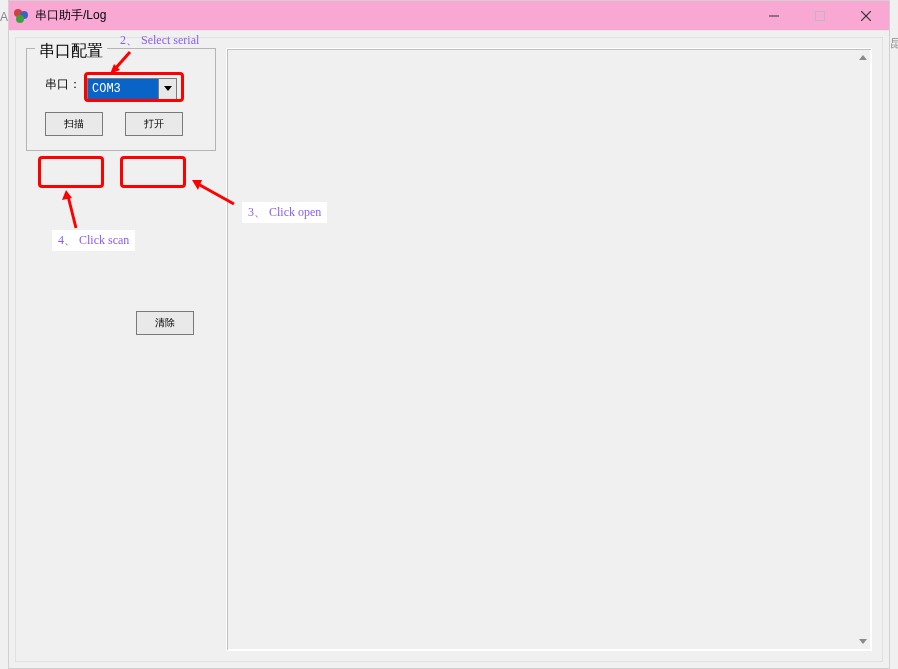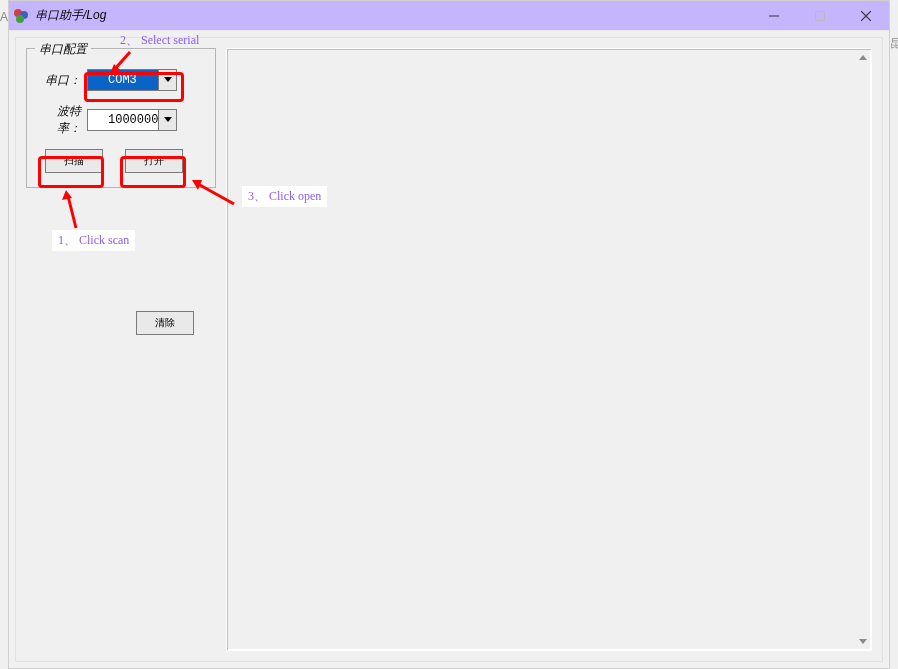--- a/index.html
+++ b/index.html
@@ -16,27 +16,26 @@
       position: absolute;
       left: 8px;
       top: 0;
       width: 882px;
       height: 669px;
       background: #f0f0f0;
       border: 1px solid #d0d0d0;
     }
     .titlebar {
       height: 30px;
-      background: #c4b5fd;
+      background: #f9a8d4;
       display: flex;
       align-items: center;
       padding: 0 4px;
       border-bottom: 1px solid #e8e8e8;
       position: relative;
-      font-style: italic;
     }
     .titlebar .app-icon {
       width: 16px;
       height: 16px;
       margin-right: 6px;
       display: inline-flex;
       align-items: center;
       justify-content: center;
     }
     .titlebar .title-text {
@@ -84,48 +83,47 @@
       border: 1px solid #b5b5b5;
       padding: 20px 10px 14px 10px;
       background: #f0f0f0;
     }
     .fieldset .legend {
       position: absolute;
       left: 8px;
       top: -8px;
       background: #f0f0f0;
       padding: 0 4px;
-      font-size: 12px;
+      font-size: 16px;
       color: #000;
-      font-style: italic;
     }
     .form-row {
       display: flex;
       align-items: center;
       margin-bottom: 12px;
     }
     .form-row .lbl {
       width: 44px;
       text-align: right;
       margin-right: 6px;
       font-size: 12px;
       color: #000;
-      font-style: italic;
     }
     .combo {
       position: relative;
       width: 90px;
       height: 22px;
       border: 1px solid #7a7a7a;
       background: #fff;
       display: flex;
       align-items: center;
-      padding-left: 20px;
+      padding-left: 4px;
       font-family: "Courier New", monospace;
       font-size: 12px;
+      margin-top: 9px;
     }
     .combo.selected {
       background: #0a63c7;
       color: #fff;
     }
     .combo .combo-arrow {
       position: absolute;
       right: 0;
       top: 0;
       width: 18px;
@@ -283,31 +281,20 @@
             <div class="combo selected">
               <span>COM3</span>
               <span class="combo-arrow">
                 <svg width="8" height="6">
                     <polygon points="0,0 8,0 4,5" fill="#000"></polygon>
                   </svg>
               </span>
             </div>
           </div>
 
-          <div class="form-row">
-            <span class="lbl">波特率：</span>
-            <div class="combo">
-              <span>1000000</span>
-              <span class="combo-arrow">
-                <svg width="8" height="6">
-                    <polygon points="0,0 8,0 4,5" fill="#000"></polygon>
-                  </svg>
-              </span>
-            </div>
-          </div>
 
           <div class="btn-row">
             <div class="btn">
               <span>扫描</span>
             </div>
             <div class="btn">
               <span>打开</span>
             </div>
           </div>
         </div>
@@ -332,22 +319,22 @@
               </svg>
           </div>
         </div>
       </div>
 
       <div class="redbox" style="left:68px; top:34px; width:100px; height:30px;"></div>
       <div class="redbox" style="left:22px; top:118px; width:66px; height:32px;"></div>
       <div class="redbox" style="left:104px; top:118px; width:66px; height:32px;"></div>
 
       <div class="ann-text" style="left:104px; top:-6px;">2、 Select serial</div>
-      <div class="ann-text ann-bg" style="left:36px; top:192px;">1、 Click scan</div>
-      <div class="ann-text ann-bg" style="left:226px; top:148px;">3、 Click open</div>
+      <div class="ann-text ann-bg" style="left:36px; top:192px;">4、 Click scan</div>
+      <div class="ann-text ann-bg" style="left:226px; top:164px;">3、 Click open</div>
 
       <svg class="arrow-svg" style="left:90px; top:12px;" width="30" height="24">
         <line x1="24" y1="2" x2="8" y2="20" stroke="#ff0000" stroke-width="3"></line>
         <polygon points="4,24 8,14 14,20" fill="#ff0000"></polygon>
       </svg>
       <svg class="arrow-svg" style="left:42px; top:150px;" width="24" height="44">
         <line x1="18" y1="40" x2="10" y2="8" stroke="#ff0000" stroke-width="3"></line>
         <polygon points="8,2 4,12 14,10" fill="#ff0000"></polygon>
       </svg>
       <svg class="arrow-svg" style="left:172px; top:140px;" width="50" height="30">

